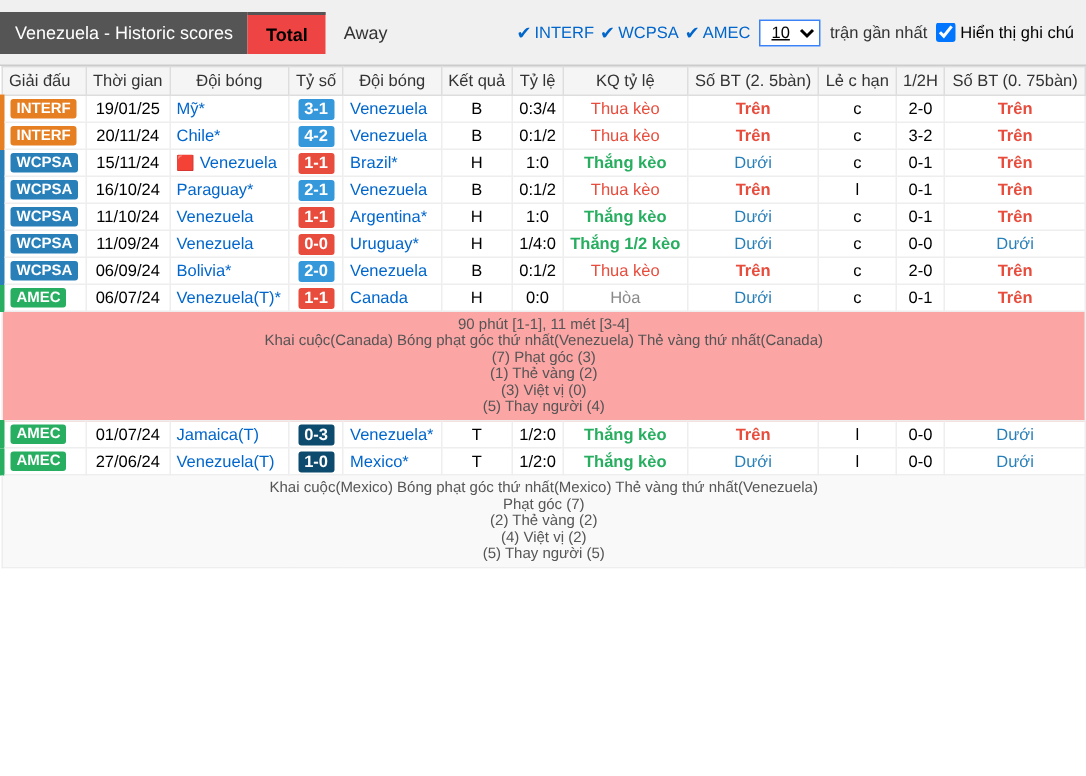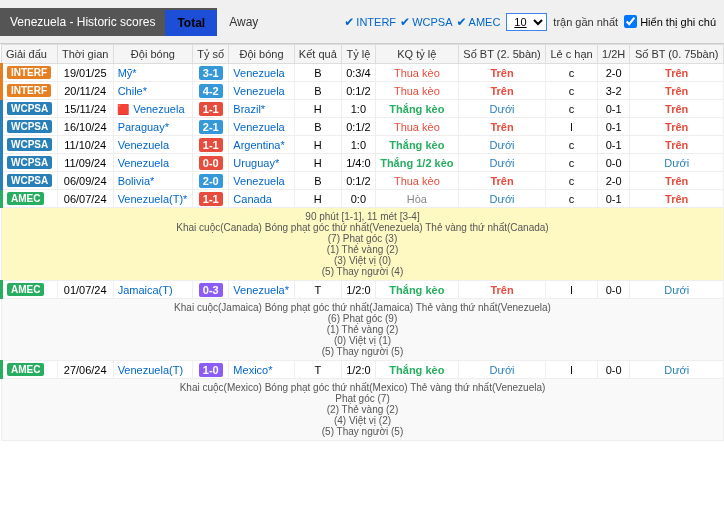--- a/index.html
+++ b/index.html
@@ -28,21 +28,21 @@
     }
     .header-tab {
       padding: 4px 12px;
       font-size: 12px;
       cursor: pointer;
       height: 28px;
       display: flex;
       align-items: center;
     }
     .header-tab.active {
-      background: #1d4ed8;
+      background: #ef4444;
       border-top: 2px solid #555;
       font-weight: bold;
     }
     .header-tab.away {
       color: #333;
     }
     .header-right {
       margin-left: auto;
       display: flex;
       align-items: center;
@@ -110,21 +110,21 @@
       font-size: 10px;
       font-weight: bold;
       color: #fff;
       border-radius: 2px;
     }
 
     .team-link { color: #0066cc; text-decoration: none; }
 
     .score-b { background: #3498db; color: #fff; padding: 1px 4px; border-radius: 2px; font-weight: bold; }
     .score-h { background: #e74c3c; color: #fff; padding: 1px 4px; border-radius: 2px; font-weight: bold; text-align: center; }
-    .score-t { background: #8b5cf6; color: #fff; padding: 1px 4px; border-radius: 2px; font-weight: bold; }
+    .score-t { background: #0c4a6e; color: #fff; padding: 1px 4px; border-radius: 2px; font-weight: bold; }
 
     .result-win { color: #27ae60; font-weight: bold; }
     .result-lose { color: #e74c3c; }
     .result-draw { color: #888; }
 
     .on-label { color: #e74c3c; font-weight: bold; }
     .under-label { color: #2980b9; }
 
     tr.interf-row td:first-child { border-left: 3px solid #e67e22; }
     tr.wcpsa-row td:first-child { border-left: 3px solid #2980b9; }
@@ -328,21 +328,21 @@
       <a class="team-link" href="#">Canada</a>
     </td>
     <td>H</td>
     <td>0:0</td>
     <td class="result-draw">Hòa</td>
     <td class="under-label">Dưới</td>
     <td>c</td>
     <td>0-1</td>
     <td class="on-label">Trên</td>
   </tr>
-      <tr style="background: #fef9c3;">
+      <tr style="background: #fca5a5;">
         <td colspan="12" style="font-size: 10px; color: rgb(85, 85, 85); padding: 3px 20px; text-align: center; border-top: 1px dashed rgb(221, 221, 221);">
           <div>90 phút [1-1], 11 mét [3-4]</div>
           <div>Khai cuộc(Canada)   Bóng phạt góc thứ nhất(Venezuela)   Thẻ vàng thứ nhất(Canada)</div>
           <div>(7) Phạt góc (3)</div>
           <div>(1) Thẻ vàng (2)</div>
           <div>(3) Việt vị (0)</div>
           <div>(5) Thay người (4)</div>
         </td>
       </tr>
       <tr class="amec-row">
@@ -357,29 +357,20 @@
       <a class="team-link" href="#">Venezuela*</a>
     </td>
     <td>T</td>
     <td>1/2:0</td>
     <td class="result-win">Thắng kèo</td>
     <td class="on-label">Trên</td>
     <td>l</td>
     <td>0-0</td>
     <td class="under-label">Dưới</td>
   </tr>
-      <tr style="background: rgb(249, 249, 249);">
-        <td colspan="12" style="font-size: 10px; color: rgb(85, 85, 85); padding: 3px 20px; text-align: center; border-top: 1px dashed rgb(221, 221, 221);">
-          <div>Khai cuộc(Jamaica)   Bóng phạt góc thứ nhất(Jamaica)   Thẻ vàng thứ nhất(Venezuela)</div>
-          <div>(6) Phạt góc (9)</div>
-          <div>(1) Thẻ vàng (2)</div>
-          <div>(0) Việt vị (1)</div>
-          <div>(5) Thay người (5)</div>
-        </td>
-      </tr>
       <tr class="amec-row">
     <td class="left"><span class="league-badge" style="background:#27ae60">AMEC</span></td>
     <td>27/06/24</td>
     <td class="left">
       
       <a class="team-link" href="#">Venezuela(T)</a>
     </td>
     <td><span class="score-t">1-0</span></td>
     <td class="left">
       <a class="team-link" href="#">Mexico*</a>

